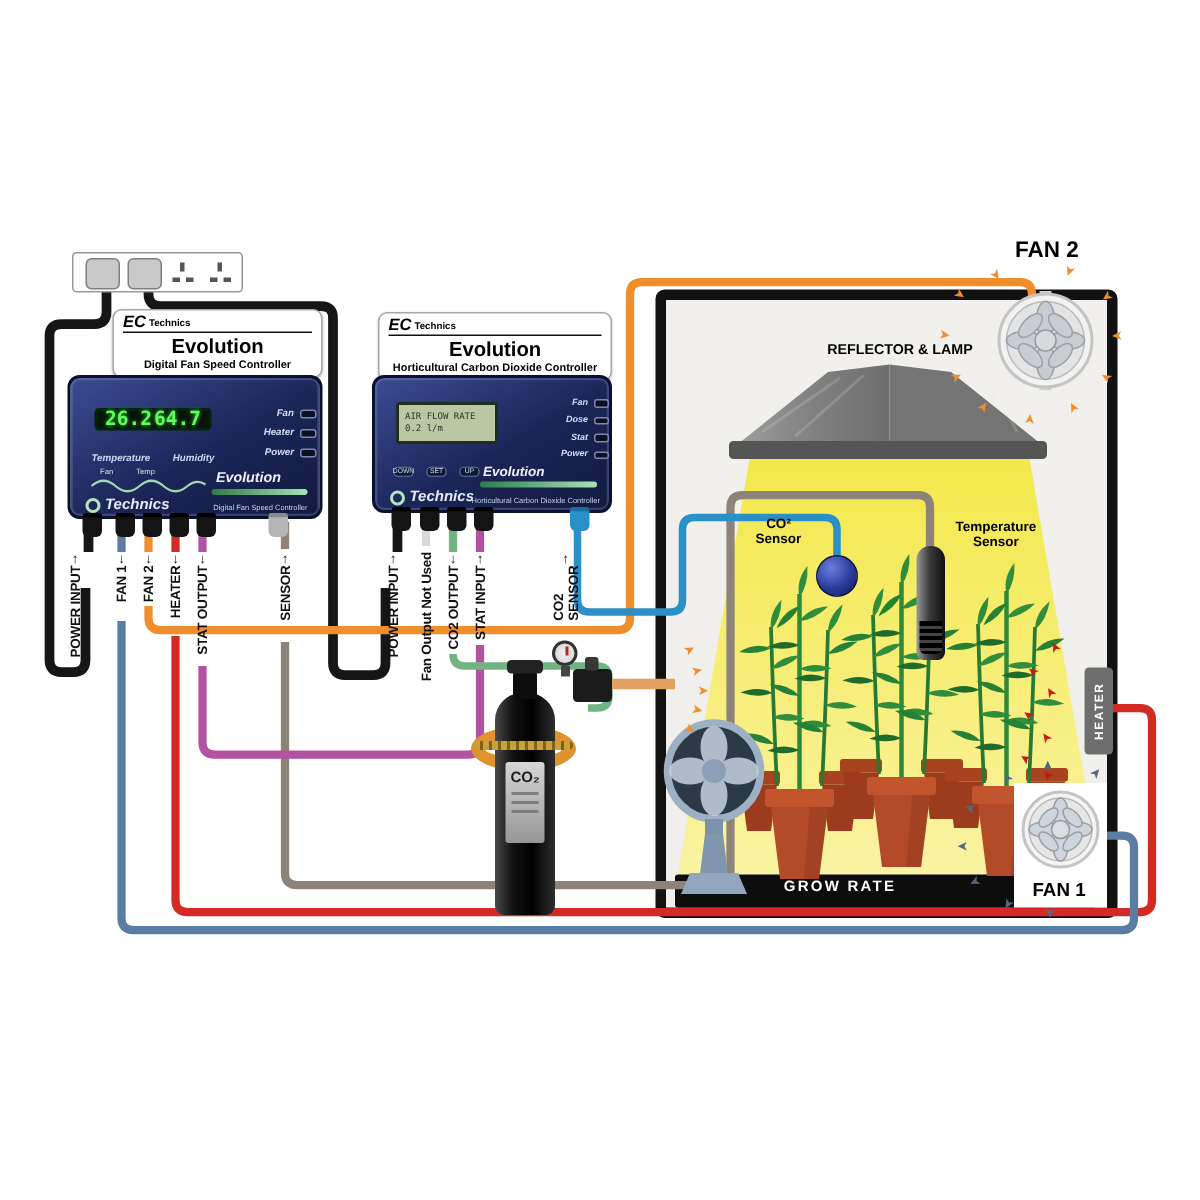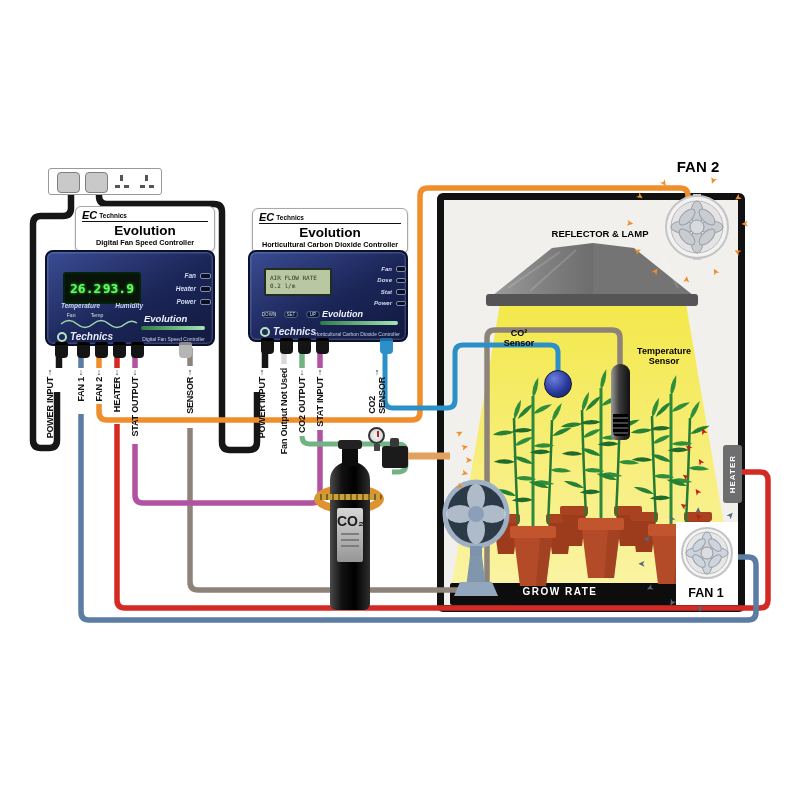--- a/index.html
+++ b/index.html
@@ -11,21 +11,21 @@
   #room-shell { left:437px; top:193px; width:308px; height:419px; border:7px solid #111;
     border-radius:6px; background:#f1f0ec; }
   #artsvg, #wiresvg { left:0; top:0; pointer-events:none; }
   #fan1-patch { left:676px; top:522px; width:62px; height:83px; background:#fff; }
   #growroom-label { left:460px; top:586px; width:200px; text-align:center; color:#fff;
     font-weight:bold; font-size:10px; letter-spacing:1.5px; }
   #fan1-label { left:676px; top:586px; width:60px; text-align:center; font-weight:bold; font-size:12.5px; }
   #fan2-label { left:650px; top:158px; width:96px; text-align:center; font-weight:bold; font-size:15px; }
   #reflector-label { left:538px; top:228px; width:124px; text-align:center; font-weight:bold; font-size:9.5px; }
   .sensor-label { text-align:center; font-weight:bold; font-size:9px; line-height:10px; }
-  #co2sensor-label { left:490px; top:328px; width:58px; }
+  #co2sensor-label { left:490px; top:344px; width:58px; }
   #tempsensor-label { left:626px; top:346px; width:76px; }
   #heater-box { left:723px; top:445px; width:19px; height:58px; background:var(--heater-gray,#6e6e6e);
     border-radius:3px; display:flex; align-items:center; justify-content:center; }
   #heater-box span { writing-mode:vertical-rl; transform:rotate(180deg); color:#fff;
     font-size:8px; font-weight:bold; letter-spacing:1px; }
 
   
   #co2-ball { left:544px; top:370px; width:28px; height:28px; border-radius:50%;
     background:radial-gradient(circle at 35% 30%, #6b7fe0, #2a3a9a 55%, #101c55); border:1px solid #0c1540; }
   #temp-probe { left:611px; top:364px; width:19px; height:76px;
@@ -38,21 +38,21 @@
   #clamp-ring { left:314px; top:484px; width:70px; height:30px; border:9px solid #e0922e; border-radius:50%; }
   #bottle-body { left:330px; top:462px; width:40px; height:148px;
     background:linear-gradient(90deg,#4a4a4a,#111 30%,#000 62%,#2e2e2e);
     border-radius:18px 18px 6px 6px; }
   #bottle-neck { left:342px; top:446px; width:16px; height:20px; background:#0c0c0c; border-radius:4px 4px 0 0; }
   #bottle-valve { left:338px; top:440px; width:24px; height:9px; background:#222; border-radius:3px; }
   #chain { left:316px; top:494px; width:66px; height:6px; border-radius:3px;
     background:repeating-linear-gradient(90deg,#caa03a 0 4px,#7e611c 4px 6px); }
   #bottle-label { left:337px; top:508px; width:26px; height:54px; border-radius:2px;
     background:linear-gradient(#d6d6d6,#969696); text-align:center; font-weight:bold;
-    font-size:14px; color:#1d1d1d; padding-top:5px; }
+    font-size:10px; color:#1d1d1d; padding-top:5px; }
   #bottle-label i { display:block; margin:4px 4px 0; height:2px; background:#7d7d7d; }
   #gauge { left:368px; top:427px; width:17px; height:17px; border-radius:50%;
     background:radial-gradient(#f4f4f4,#cfcfcf); border:2px solid #333; }
   #gauge::after { content:""; position:absolute; left:7px; top:2px; width:1.5px; height:6px; background:#b22; }
   #gauge-stem { left:374px; top:444px; width:6px; height:7px; background:#444; }
   #solenoid { left:382px; top:446px; width:26px; height:22px; background:#1b1b1b; border-radius:3px; }
   #solenoid-knob { left:390px; top:438px; width:9px; height:9px; background:#383838; border-radius:2px; }
 
   
   #strip { left:48px; top:168px; width:114px; height:27px; background:#fff; border:1.5px solid #999; border-radius:3px; }
@@ -84,21 +84,21 @@
   .footer-name { font-weight:bold; font-style:italic; font-size:10px; color:#e7ebf8; }
   .footer-sub { position:absolute; font-size:5px; color:#c6d0ea; }
   .gland { position:absolute; width:13px; height:16px; background:#141414; border-radius:2px 2px 4px 4px;
     border-top:3px solid #000; }
   .gland.conn-gray { background:#b5b5b5; border-top-color:#8a8a8a; }
   .gland.conn-blue { background:#2b90c8; border-top-color:#1b6da0; }
 
   
   #c1-box { left:75px; top:206px; width:140px; }
   #c1 { left:45px; top:250px; width:170px; height:96px; }
-  #c1-display { position:absolute; left:16px; top:20px; width:78px; height:32px; background:#071407;
+  #c1-display { position:absolute; left:16px; top:20px; width:78px; height:15px; background:#071407;
     border:2px solid #03230c; border-radius:3px; display:flex; align-items:center;
     justify-content:space-between; padding:0 5px;
     font-family:"DejaVu Sans Mono", monospace; font-weight:bold; font-size:13px;
     color:var(--display-green,#5cff5c); text-shadow:0 0 3px rgba(90,255,90,.8); }
   #c1-dl { position:absolute; left:14px; top:50px; width:82px; display:flex; justify-content:space-between;
     font-style:italic; font-weight:bold; font-size:6.5px; color:#cdd8f4; }
   #c1-leds { position:absolute; left:100px; top:17px; width:64px; }
   #c1-wave { position:absolute; left:12px; top:63px; }
   #c1-knobs { position:absolute; left:14px; top:60px; width:76px; display:flex; gap:18px;
     font-size:6px; transform:scale(.85); color:#cfe3d4; }
@@ -326,21 +326,21 @@
       <span class="brand-ec">EC</span>
       <span class="brand-name">Technics</span>
     </div>
     <div class="lb-title">Evolution</div>
     <div class="lb-sub">Digital Fan Speed Controller</div>
   </div>
 
   <div class="abs unit" id="c1">
     <div id="c1-display">
       <span>26.2</span>
-      <span>93.9</span>
+      <span>64.7</span>
     </div>
     <div id="c1-dl">
       <span>Temperature</span>
       <span>Humidity</span>
     </div>
     <div id="c1-leds">
         <div class="led-row">
           <span class="led-label">Fan</span>
           <span class="led"></span>
         </div>

